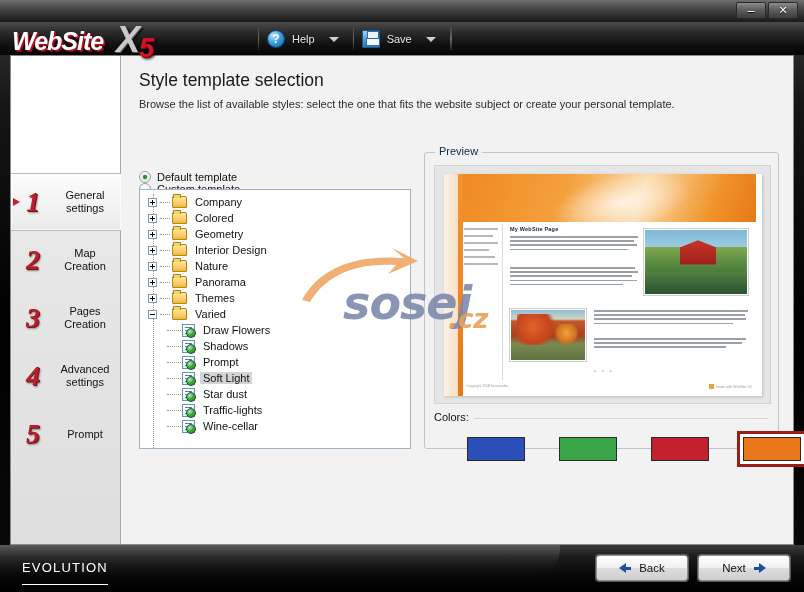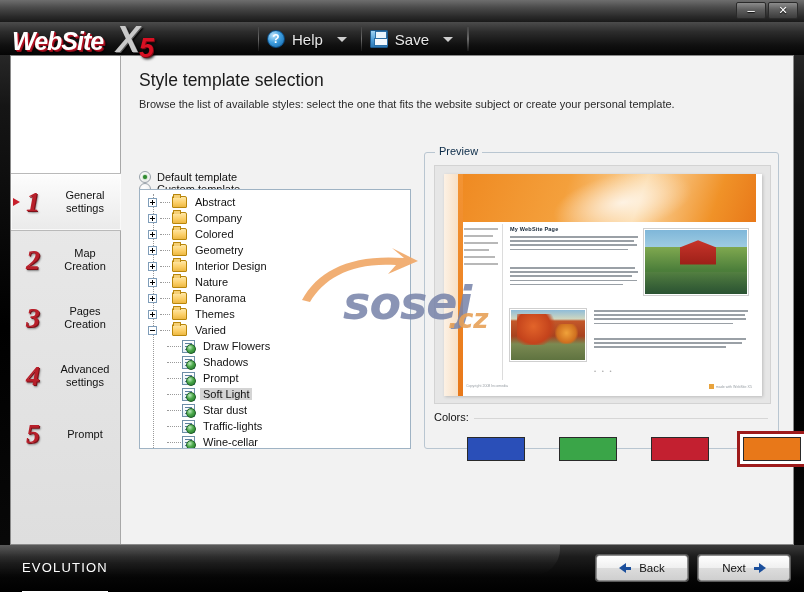--- a/index.html
+++ b/index.html
@@ -60,21 +60,21 @@
     color: #d81023;
     text-shadow: 1px 1px 0 #7a0a14, 2px 2px 3px #000;
   }
 
   .toolbar {
     position: absolute; left: 258px; top: 26px; height: 26px;
     display: flex; align-items: stretch;
   }
   .tb-sep { width: 1px; background: linear-gradient(180deg,rgba(255,255,255,.05),rgba(255,255,255,.35),rgba(255,255,255,.05)); margin: 1px 0; }
   .tb-item { display: flex; align-items: center; padding: 0 4px 0 8px; cursor: pointer; }
-  .tb-label { color: #e8e8e8; font-size: 15px; margin: 0 14px 0 7px; text-shadow: 0 1px 1px #000; white-space: nowrap; }
+  .tb-label { color: #e8e8e8; font-size: 11px; margin: 0 14px 0 7px; text-shadow: 0 1px 1px #000; white-space: nowrap; }
   .tb-arrow { width: 0; height: 0; border-left: 5px solid transparent; border-right: 5px solid transparent;
               border-top: 5px solid #cfcfcf; margin-right: 10px; }
   .ico { width: 18px; height: 18px; position: relative; flex: 0 0 18px; }
   
   .ico-help { border-radius: 50%;
     background: radial-gradient(circle at 33% 28%, #bfe4fb 0%, #3f9fe0 45%, #1063a8 100%);
     border: 1px solid #0b4a80; }
   .ico-help::after { content: "?"; position: absolute; inset: 0; color: #fff; font-size: 12px;
     font-weight: bold; text-align: center; line-height: 16px; }
   
@@ -280,21 +280,21 @@
     position: absolute; left: 0; bottom: 0; width: 804px; height: 47px;
     background: linear-gradient(180deg,#3a3a3a 0%,#1c1c1c 25%,#050505 70%,#000 100%);
   }
   .bb-shine {
     position: absolute; left: 0; top: 0; width: 560px; height: 30px;
     background: linear-gradient(180deg,rgba(255,255,255,.16) 0%, rgba(255,255,255,.03) 60%, rgba(255,255,255,0) 100%);
     border-bottom-right-radius: 26px;
   }
   .evolution {
     position: absolute; left: 22px; top: 15px; font-size: 13px; color: #fff; letter-spacing: 1.2px;
-    padding-bottom: 16px; border-bottom: 1px solid #ffffff; font-family: "Liberation Sans", sans-serif;
+    padding-bottom: 9px; border-bottom: 1px solid #ffffff; font-family: "Liberation Sans", sans-serif;
   }
   .navbtns { position: absolute; right: 14px; top: 10px; display: flex; gap: 10px; align-items: center; }
   .navbtn {
     width: 92px; height: 26px; border-radius: 3px;
     background: linear-gradient(180deg,#ffffff 0%,#f0f0f0 48%,#dcdcdc 52%,#cfcfcf 100%);
     border: 1px solid #8f8f8f; box-shadow: 0 0 0 1px #5a5a5a;
     display: flex; align-items: center; justify-content: center; gap: 8px;
     font-size: 11.5px; color: #111; cursor: pointer;
   }
   .arr { width: 0; height: 0; }
@@ -397,26 +397,20 @@
       </div>
 
       <div class="radio-row" id="radio-default">
         <span class="radio checked"></span>
         <span>Default template</span>
       </div>
 
       <div class="tree">
         <div class="guide" style="top:4px;height:340px;"></div>
         <div id="tree-body">
-            <div class="tnode lvl0">
-              <span class="expander plus"></span>
-              <span class="dots"></span>
-              <span class="folder"></span>
-              <span class="tlabel">Abstract</span>
-            </div>
             <div class="tnode lvl0">
               <span class="expander plus"></span>
               <span class="dots"></span>
               <span class="folder"></span>
               <span class="tlabel">Company</span>
             </div>
             <div class="tnode lvl0">
               <span class="expander plus"></span>
               <span class="dots"></span>
               <span class="folder"></span>

